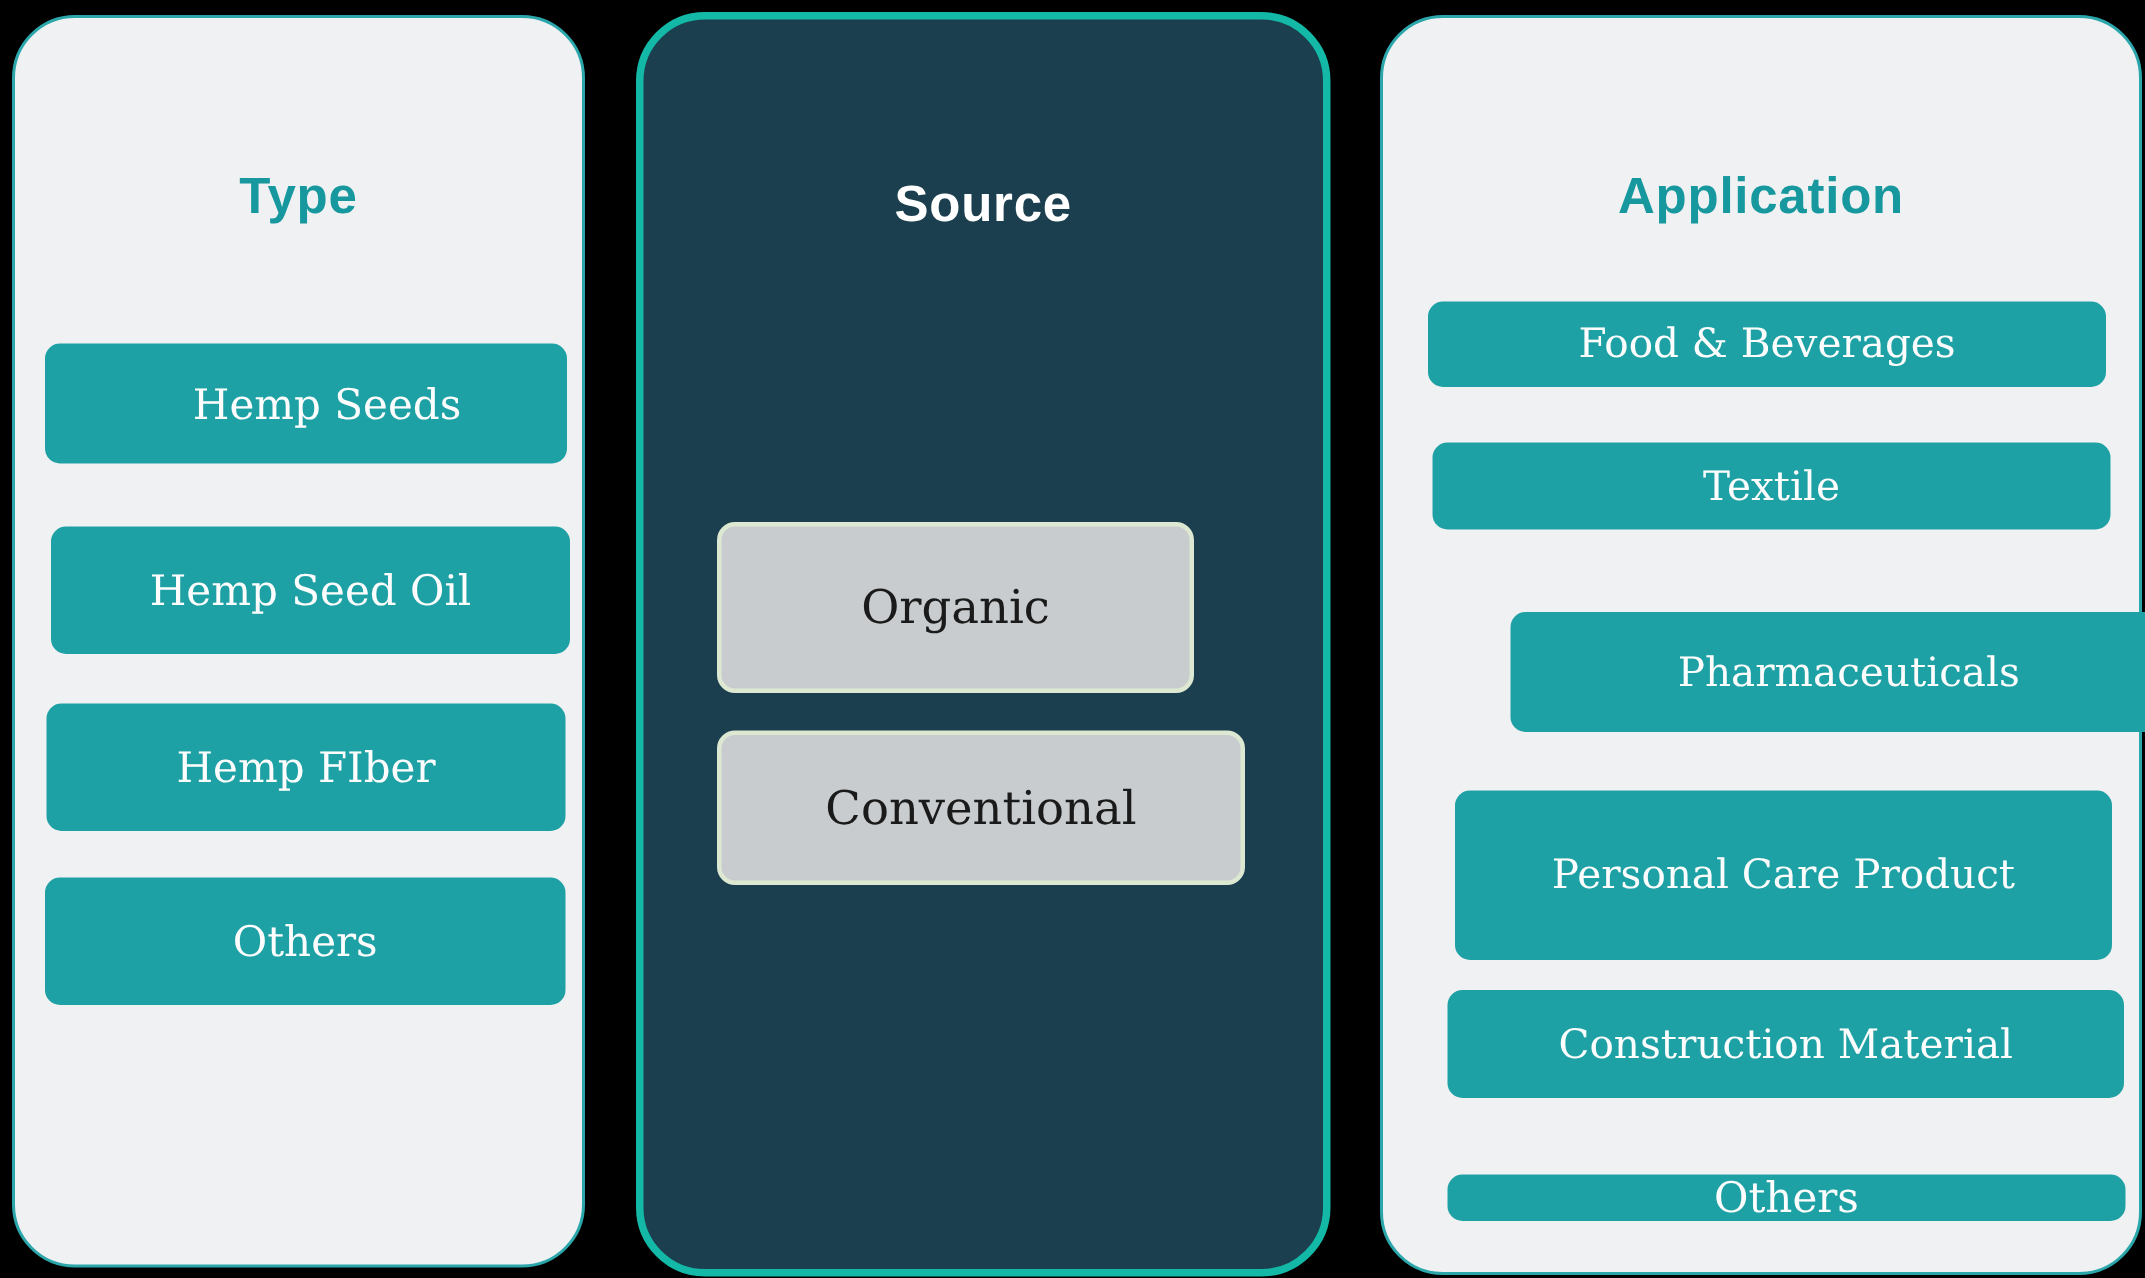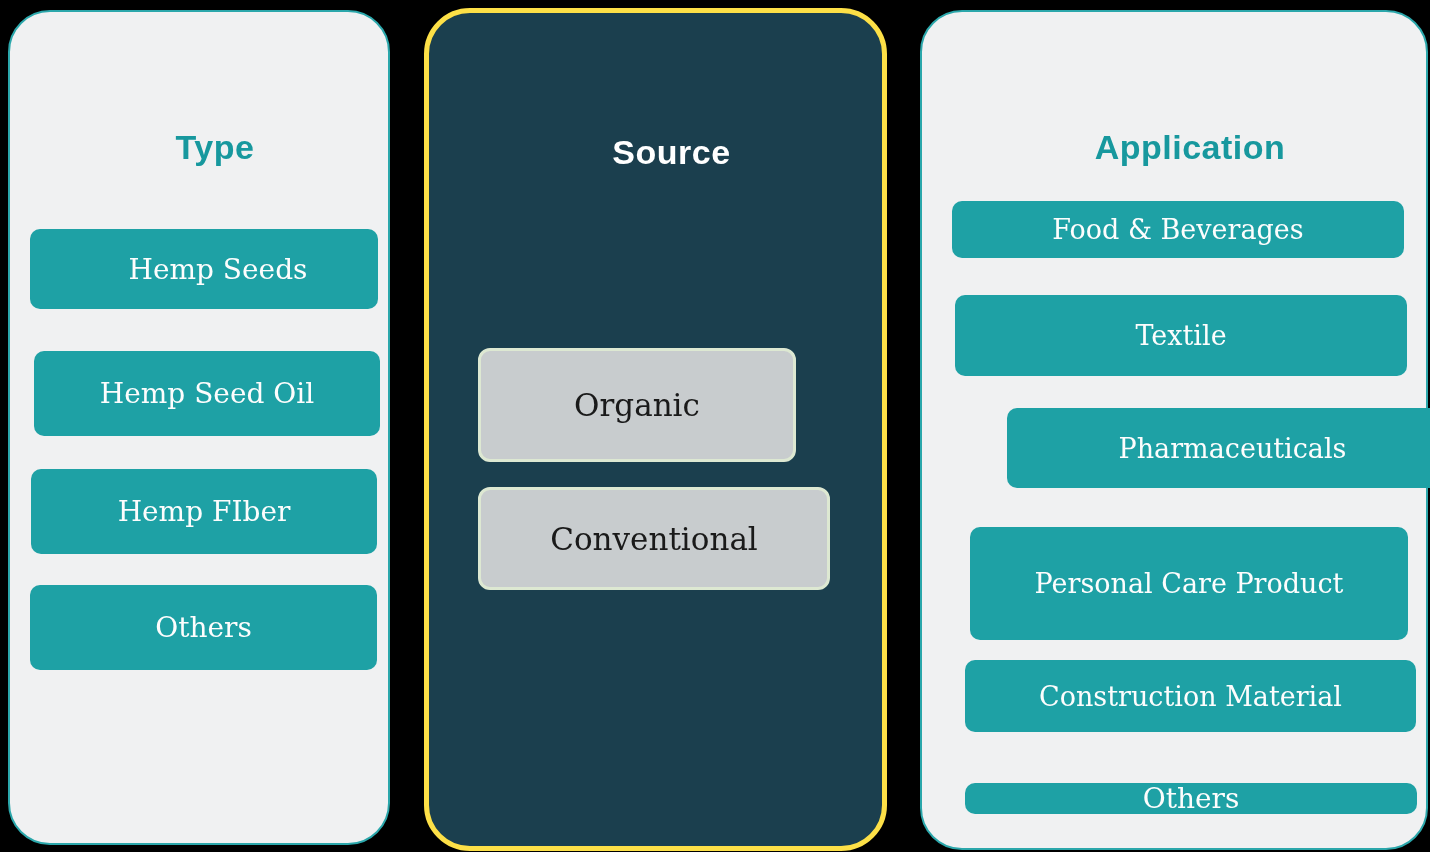--- a/index.html
+++ b/index.html
@@ -21,32 +21,32 @@
     position: absolute;
     box-sizing: border-box;
   }
   .panel.light {
     background: #F0F1F2;
     border: 2px solid #2BA7AB;
     border-radius: 42px;
   }
   .panel.dark {
     background: #1B3F4E;
-    border: 5px solid #fde047;
+    border: 5px solid #14b8a6;
     border-radius: 46px;
   }
   #panel-type        { left: 8px;   top: 10px; width: 382px; height: 835px; }
   #panel-source      { left: 424px; top: 8px;  width: 463px; height: 843px; }
   #panel-application { left: 920px; top: 10px; width: 508px; height: 840px; padding-left: 36px; }
 
   .head {
     position: absolute;
     left: 0;
     width: 100%;
-    margin: 16px;
+    margin: 0;
     text-align: center;
     font-size: 34px;
     font-weight: 700;
     letter-spacing: 0.5px;
     top: 100px;
   }
   .head.teal  { color: #17989E; }
   .head.white { color: #FFFFFF; top: 104px; }
 
   .btn {
@@ -78,21 +78,21 @@
   [data-name="btn-hemp-seed-oil"] { left: 24px; top: 339px; width: 346px; height: 85px; }
   [data-name="btn-hemp-fiber"]    { left: 21px; top: 457px; width: 346px; height: 85px; }
   [data-name="btn-type-others"]   { left: 20px; top: 573px; width: 347px; height: 85px; }
 
   
   [data-name="btn-organic"]      { left: 49px; top: 335px; width: 318px; height: 114px; }
   [data-name="btn-conventional"] { left: 49px; top: 474px; width: 352px; height: 103px; }
 
   
   [data-name="btn-food-beverages"]        { left: 30px; top: 189px; width: 452px; height: 57px;  font-size: 27px; }
-  [data-name="btn-textile"]               { left: 33px; top: 283px; width: 452px; height: 81px;  font-size: 27px; }
+  [data-name="btn-textile"]               { left: 33px; top: 283px; width: 452px; height: 58px;  font-size: 27px; }
   [data-name="btn-pharmaceuticals"]       { left: 38px; top: 396px; width: 451px; height: 80px;  font-size: 27px; margin-left: 47px; }
   [data-name="btn-personal-care-product"] { left: 48px; top: 515px; width: 438px; height: 113px; font-size: 27px; }
   [data-name="btn-construction-material"] { left: 43px; top: 648px; width: 451px; height: 72px;  font-size: 27px; }
   [data-name="btn-application-others"]    { left: 43px; top: 771px; width: 452px; height: 31px;  font-size: 28px; }
 </style>
 </head>
 <body>
 
 <div class="stage" data-name="market-segmentation-diagram">
 

